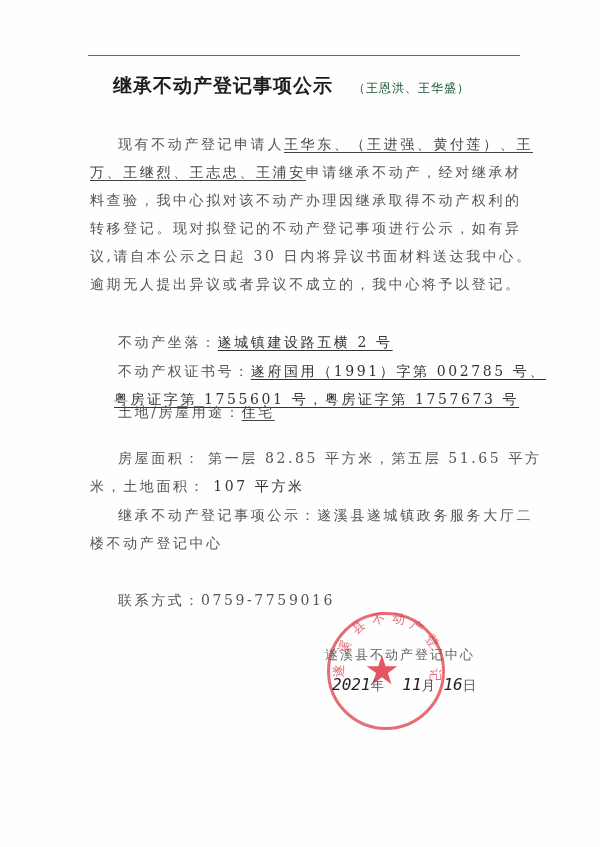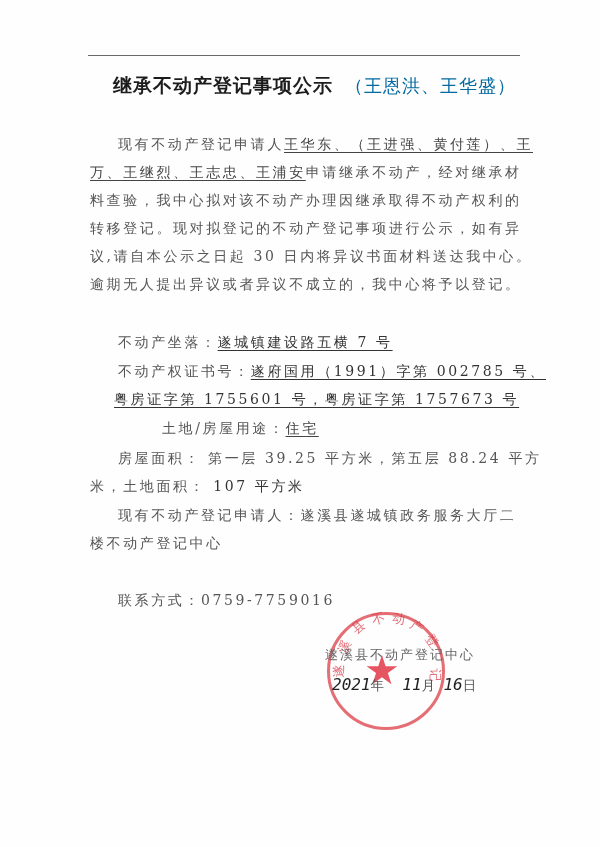--- a/index.html
+++ b/index.html
@@ -36,24 +36,24 @@
       white-space: nowrap;
       color: #1c1c1c;
     }
     .title-main {
       font-family: "DejaVu Sans", "Liberation Sans", sans-serif;
       font-size: 19px;
       font-weight: bold;
       letter-spacing: 1px;
     }
     .title-sub {
-      font-size: 18px;
-      color: #0369a1;
+      font-size: 12px;
+      color: #14532d;
       letter-spacing: 1px;
-      margin-left: 12px;
+      margin-left: 20px;
     }
     .line {
       position: absolute;
       white-space: nowrap;
       font-size: 14px;
       letter-spacing: 2.6px;
       color: #555;
     }
     .u {
       text-decoration: underline;
@@ -128,43 +128,43 @@
   <div class="line" style="left:90px; top:164px;text-align:center;">
     <span class="u">万、王继烈、王志忠、王浦安</span><span>申请继承不动产，经对继承材</span>
   </div>
   <div class="line" style="left:90px; top:192px;">料查验，我中心拟对该不动产办理因继承取得不动产权利的</div>
   <div class="line" style="left:90px; top:220px;">转移登记。现对拟登记的不动产登记事项进行公示，如有异</div>
   <div class="line" style="left:90px; top:248px;">议,请自本公示之日起 30 日内将异议书面材料送达我中心。</div>
   <div class="line" style="left:90px; top:276px;">逾期无人提出异议或者异议不成立的，我中心将予以登记。</div>
 
 
   <div class="line" style="left:118px; top:334px;">
-    <span>不动产坐落：</span><span class="u dark">遂城镇建设路五横 7 号</span>
+    <span>不动产坐落：</span><span class="u dark">遂城镇建设路五横 2 号</span>
   </div>
 
   <div class="line" style="left:118px; top:363px;">
     <span>不动产权证书号：</span><span class="u dark">遂府国用（1991）字第 002785 号、</span>
   </div>
   <div class="line" style="left:90px; top:391px;">
     <span class="u dark" style="padding-left:24px;">粤房证字第 1755601 号，粤房证字第 1757673 号</span>
   </div>
 
-  <div class="line" style="left:118px; top:420px;margin-left:44px;">
+  <div class="line" style="left:118px; top:404px;">
     <span>土地/房屋用途：</span><span class="u">住宅</span>
   </div>
 
   <div class="line" style="left:118px; top:450px;">
-    <span>房屋面积：</span> <span>第一层 39.25 平方米，第五层 88.24 平方</span>
+    <span>房屋面积：</span> <span>第一层 82.85 平方米，第五层 51.65 平方</span>
   </div>
   <div class="line" style="left:90px; top:478px;">
     <span>米，土地面积：</span> <span class="dark">107 平方米</span>
   </div>
 
   <div class="line" style="left:118px; top:507px;">
-    <span>现有不动产登记申请人：</span><span>遂溪县遂城镇政务服务大厅二</span>
+    <span>继承不动产登记事项公示：</span><span>遂溪县遂城镇政务服务大厅二</span>
   </div>
   <div class="line" style="left:90px; top:535px;text-align:right;">楼不动产登记中心</div>
 
   <div class="line" style="left:118px; top:592px;">
     <span>联系方式：</span><span>0759-7759016</span>
   </div>
 
   <div class="stamp"></div>
   <div class="stamp-star">★</div>
   <div class="stamp-arc-text" style="left:352px; top:618px; transform:rotate(-40deg);">县</div>

